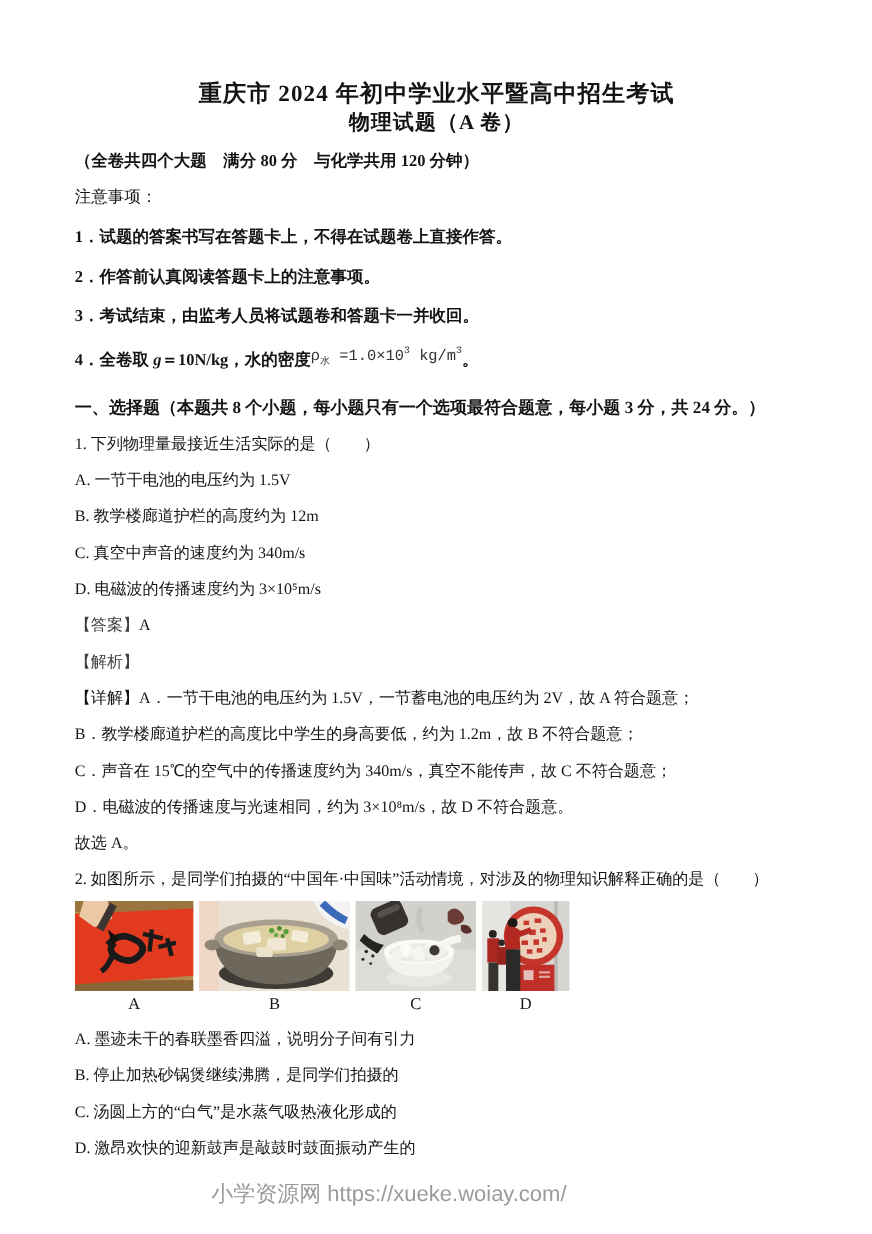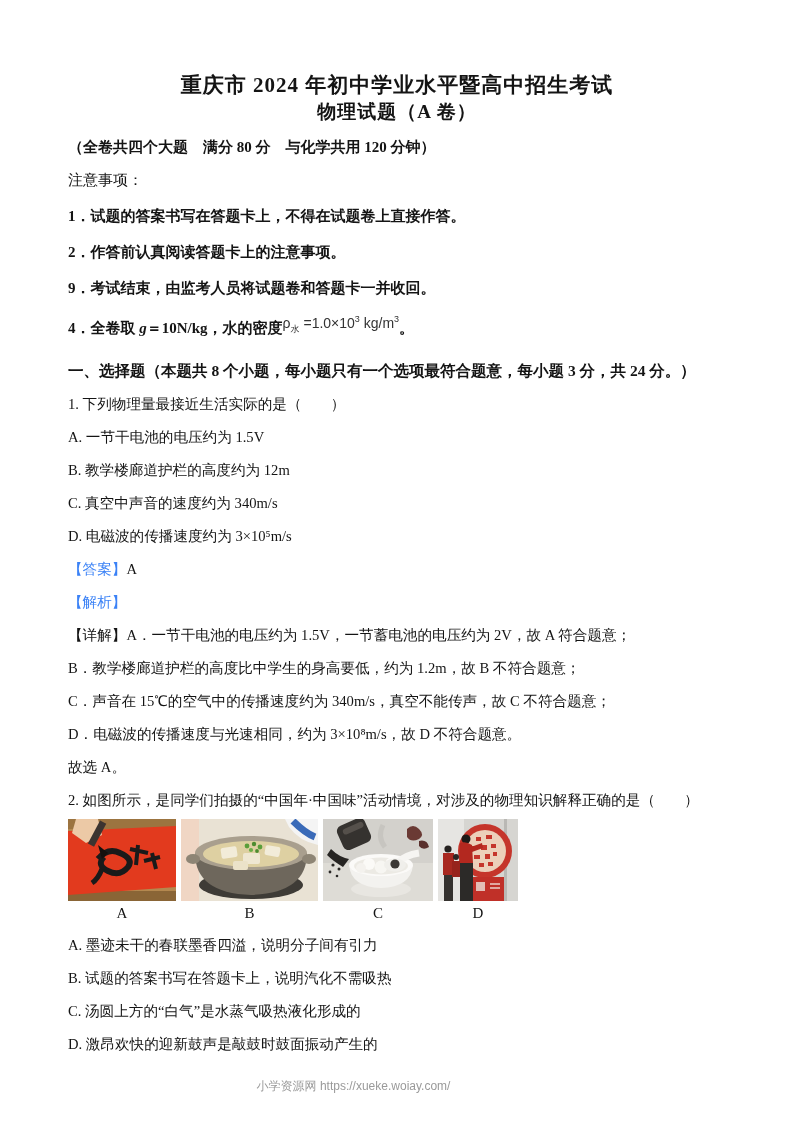--- a/index.html
+++ b/index.html
@@ -22,55 +22,55 @@
   }
   .meta{
     margin-top:13px;text-align:left;
     font-size:15px;font-weight:bold;line-height:20px;
   }
   .notice-head{margin-top:13px;font-size:15px;font-weight:normal;line-height:20px;}
   .notice-item{margin-top:16px;font-size:15px;font-weight:bold;line-height:20px;}
   .formula{
     position:relative;top:-5px;
     font-weight:normal;font-size:14px;color:#333;
-    font-family:Liberation Sans, sans-serif;
+    font-family:Liberation Mono, monospace;
     margin-top:40px;
   }
   .formula sub{font-size:9px;}
   .formula sup{font-size:9px;}
   .g-italic{font-style:italic;}
   .section-head{margin-top:17px;font-size:15.5px;font-weight:bold;line-height:21px;}
   .p{margin-top:13px;font-size:14.6px;line-height:20px;}
-  .accent{color:#3b82f6;}
+  .accent{color:#404040;}
   .figure-strip{margin-top:9px;display:flex;gap:5px;align-items:flex-start;}
   .photo{height:82px;overflow:hidden;}
   .photo svg{display:block;}
   .figure-labels{display:flex;gap:5px;margin-top:3px;}
   .figure-labels .flabel{text-align:center;font-size:15px;line-height:18px;}
   .footer{
     position:absolute;left:0;bottom:26px;width:707px;
     text-align:center;color:#9a9a9a;
     font-family:"Liberation Sans", sans-serif;
-    font-size:12px;line-height:20px;
+    font-size:20px;line-height:20px;
   }
 </style>
 </head>
 <body>
 
 <div class="page">
   <div class="content">
 
     <div class="title1">重庆市 2024 年初中学业水平暨高中招生考试</div>
     <div class="title2">物理试题（A 卷）</div>
     <div class="meta">（全卷共四个大题　满分 80 分　与化学共用 120 分钟）</div>
 
     <div class="notice-head">注意事项：</div>
     <div class="notice-item">1．试题的答案书写在答题卡上，不得在试题卷上直接作答。</div>
     <div class="notice-item">2．作答前认真阅读答题卡上的注意事项。</div>
-    <div class="notice-item">9．考试结束，由监考人员将试题卷和答题卡一并收回。</div>
+    <div class="notice-item">3．考试结束，由监考人员将试题卷和答题卡一并收回。</div>
     <div class="notice-item">
       <span>4．全卷取 </span><span class="g-italic">g</span><span>＝10N/kg</span><span>，水的密度</span><span class="formula"><span>ρ</span><sub>水</sub><span> =1.0×10</span><sup>3</sup><span> kg/m</span><sup>3</sup></span><span>。</span>
     </div>
 
     <div class="section-head">一、选择题（本题共 8 个小题，每小题只有一个选项最符合题意，每小题 3 分，共 24 分。）</div>
 
     <div class="p">1. 下列物理量最接近生活实际的是（　　）</div>
     <div class="p">A. 一节干电池的电压约为 1.5V</div>
     <div class="p">B. 教学楼廊道护栏的高度约为 12m</div>
     <div class="p">C. 真空中声音的速度约为 340m/s</div>
@@ -198,20 +198,20 @@
     </div>
 
     <div class="figure-labels">
       <div class="flabel" style="width:108px">A</div>
       <div class="flabel" style="width:137px">B</div>
       <div class="flabel" style="width:110px">C</div>
       <div class="flabel" style="width:80px">D</div>
     </div>
 
     <div class="p">A. 墨迹未干的春联墨香四溢，说明分子间有引力</div>
-    <div class="p">B. 试题的答案书写在答题卡上，说明汽化不需吸热</div>
+    <div class="p">B. 停止加热砂锅煲继续沸腾，是同学们拍摄的</div>
     <div class="p">C. 汤圆上方的“白气”是水蒸气吸热液化形成的</div>
     <div class="p">D. 激昂欢快的迎新鼓声是敲鼓时鼓面振动产生的</div>
 
   </div>
 
   <div class="footer">小学资源网 https://xueke.woiay.com/</div>
 </div>
 
 </body></html>

